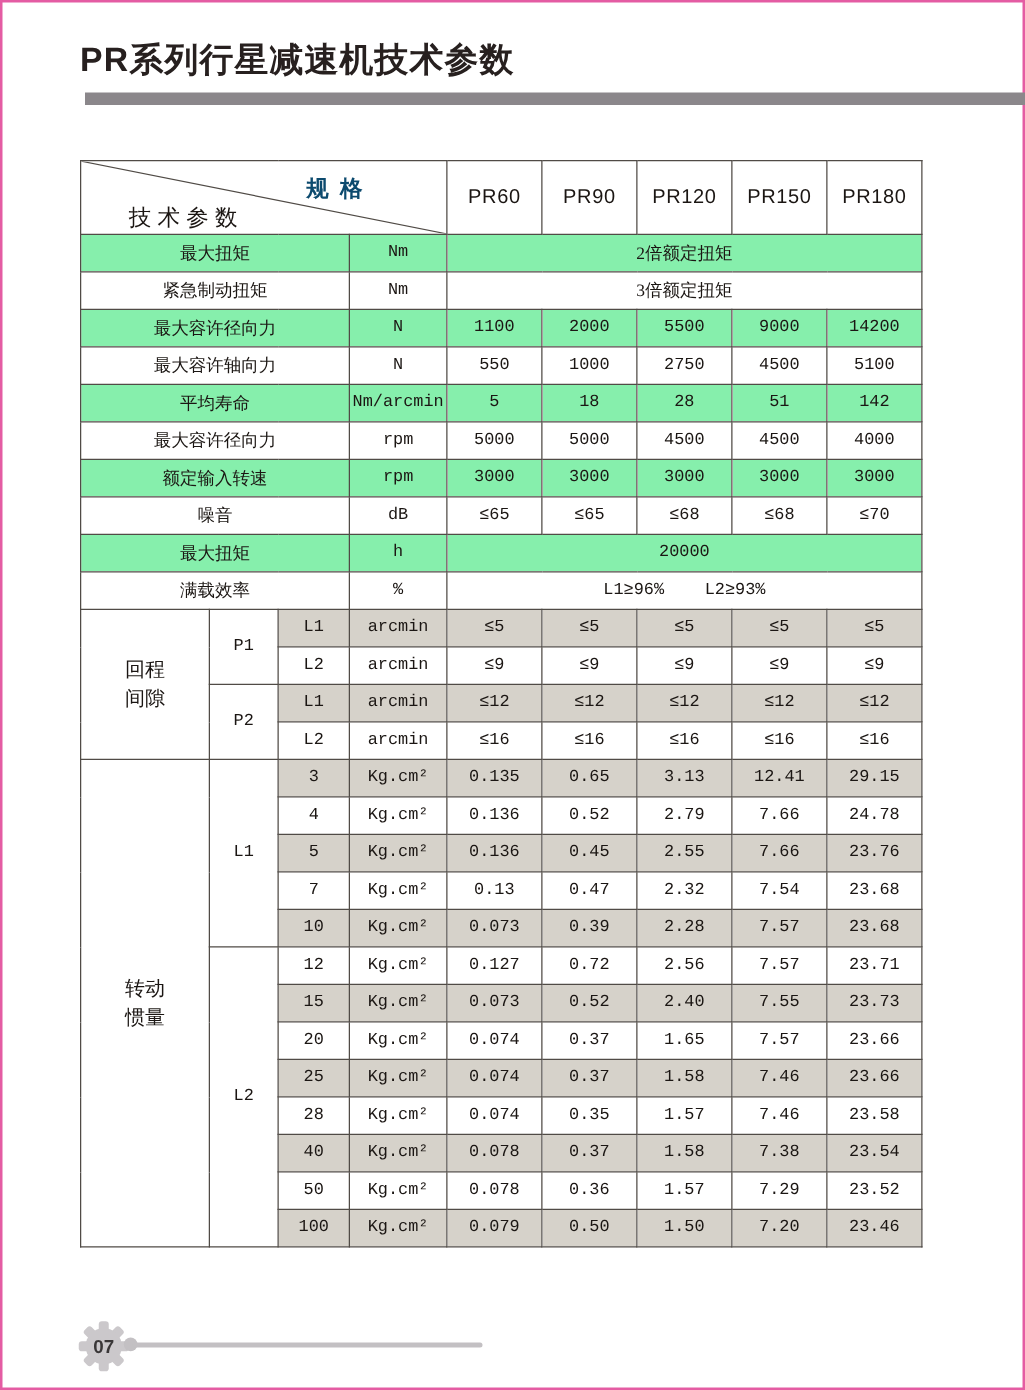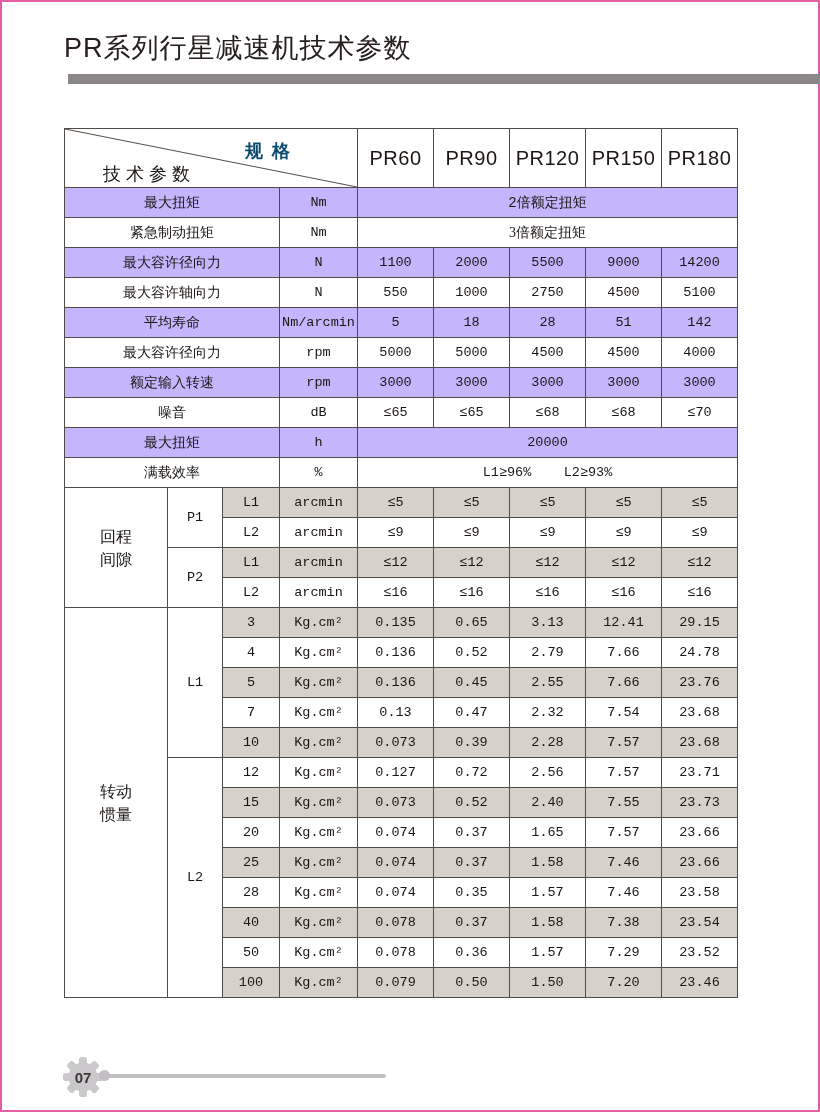--- a/index.html
+++ b/index.html
@@ -2,40 +2,40 @@
 <html><head>
 <meta charset="utf-8">
 <style>
   html,body{margin:0;padding:0;}
   body{
     width:820px;height:1112px;position:relative;background:#ffffff;
     font-family:"Liberation Sans",sans-serif;overflow:hidden;
   }
   .page-border{position:absolute;inset:0;border:2px solid #e45ca3;box-sizing:border-box;pointer-events:none;}
   .page-title{
-    position:absolute;left:64px;top:30px;font-size:27px;font-weight:400;
+    position:absolute;left:64px;top:30px;font-size:27px;font-weight:700;
     color:#27201f;letter-spacing:1px;font-family:"Liberation Sans",sans-serif;
   }
   .title-bar{position:absolute;left:68px;top:74px;width:752px;height:10px;background:#8b878b;}
 
   table.spec{
     position:absolute;left:64px;top:128px;width:673px;
     border-collapse:collapse;table-layout:fixed;
   }
   table.spec td{
     border:1px solid #504b46;height:29px;padding:0;margin:0;
     text-align:center;vertical-align:middle;color:#1b1613;overflow:hidden;
   }
   tr.h td{height:58px;}
   .zh{font-family:"Liberation Serif",serif;font-size:14px;}
   .name{padding-right:66px;}
   .mono{font-family:"Liberation Mono",monospace;font-size:13.5px;}
-  .model{font-family:"Liberation Sans",sans-serif;font-size:20px;letter-spacing:.5px;}
+  .model{font-family:"Liberation Sans",sans-serif;font-size:16px;letter-spacing:.5px;}
   .g{background:#d6d2ca;}
-  tr.gr td{background:#c4b5fd;font-family:Liberation Mono, monospace;}
+  tr.gr td{background:#86efac;}
   .pre{white-space:pre;}
   .corner{position:relative;}
   .corner svg{position:absolute;inset:0;width:100%;height:100%;}
   .corner .spec-lbl{
     position:absolute;left:180px;top:10px;font-family:"Liberation Serif",serif;
     font-size:18px;font-weight:700;letter-spacing:9px;color:#0c4a6e;
   }
   .corner .param-lbl{
     position:absolute;left:38px;top:33px;font-family:"Liberation Serif",serif;
     font-size:18px;font-weight:400;letter-spacing:5px;color:#1b1613;

